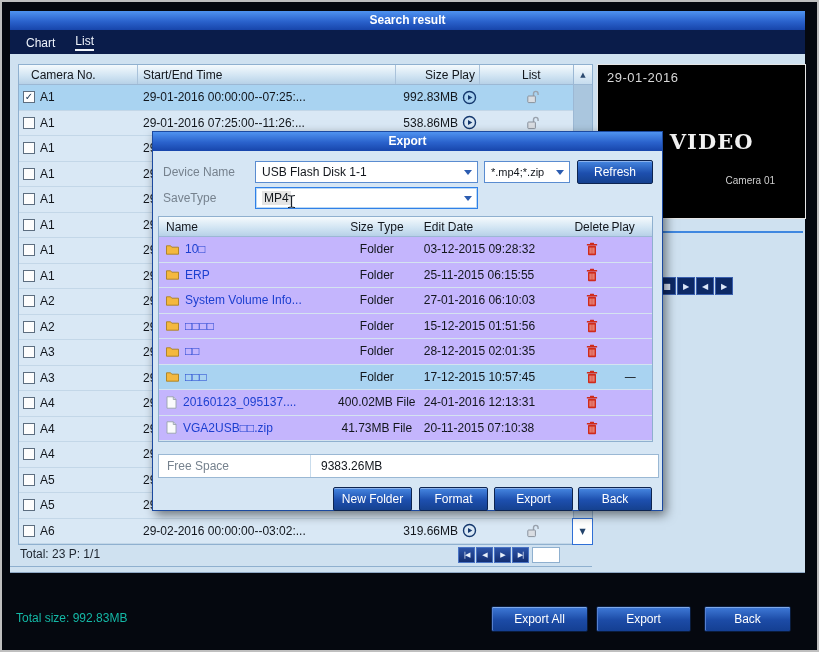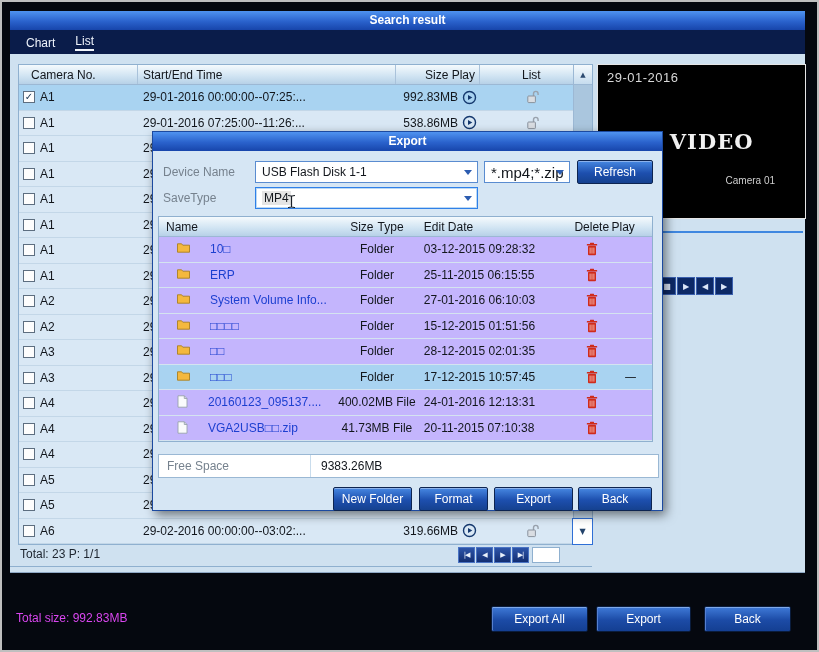--- a/index.html
+++ b/index.html
@@ -47,35 +47,35 @@
 
 .video{position:absolute;left:597px;top:64px;width:209px;height:155px;background:#000;border:1px solid #e6e6e6}
 .vts{position:absolute;left:9px;top:5px;font-size:13px;color:#d8d8d8;letter-spacing:.5px}
 .novid{position:absolute;left:24px;top:64px;font-family:"DejaVu Serif","Liberation Serif",serif;font-size:21px;font-weight:bold;color:#f2f2f2;letter-spacing:1px}
 .vcam{position:absolute;right:30px;bottom:32px;font-size:10px;color:#cfcfcf}
 .seekline{position:absolute;left:600px;top:231px;width:203px;height:2px;background:#3f87e0}
 .pbbar{position:absolute;left:658px;top:277px;display:flex;gap:1px}
 .pbtn{width:18px;height:18px;background:#0d2966;border:1px solid #3a5fae;color:#dce6f8;font-size:8px;display:flex;align-items:center;justify-content:center;font-family:"DejaVu Sans",sans-serif}
 
 
-.ftotal{position:absolute;left:16px;top:611px;color:#d946ef}
+.ftotal{position:absolute;left:16px;top:611px;color:#14b8a6}
 .btn-big{position:absolute;top:606px;height:26px;background:linear-gradient(180deg,#3f7ad8,#1c4ba6 55%,#143f92);border:1px solid #0a1c3c;box-shadow:inset 0 1px 0 #7fa8e8,inset 1px 0 0 #557fd0;color:#fff;font-size:12px;font-family:inherit;border-radius:2px;cursor:pointer}
 .b-exportall{left:491px;width:97px}
 .b-export2{left:596px;width:95px}
 .b-back2{left:704px;width:87px}
 
 
 .dialog{position:absolute;left:152px;top:131px;width:511px;height:380px;background:#d6e6f4;border:1px solid #1c4aa0;box-shadow:3px 4px 10px rgba(0,0,0,.5);z-index:50}
 .dtitle{height:19px;line-height:19px;text-align:center;color:#fff;font-weight:bold;background:linear-gradient(180deg,#4f93f0,#2a62cc 55%,#1745ab)}
 .dlabel{position:absolute;left:10px;height:22px;line-height:22px;color:#76828e}
 .l-device{top:29px}.l-save{top:55px}
 .combo{position:absolute;height:22px;background:#fff;border:1px solid #5a8cd0;display:flex;align-items:center;padding:0 18px 0 6px;white-space:nowrap;overflow:hidden}
 .car{position:absolute;right:5px;top:8px;width:0;height:0;border-left:4px solid transparent;border-right:4px solid transparent;border-top:5px solid #2c5cb0}
 .cb-device{left:102px;top:29px;width:223px}
-.cb-filter{left:331px;top:29px;width:86px;font-size:15px}
+.cb-filter{left:331px;top:29px;width:86px;font-size:11px}
 .cb-save{left:102px;top:55px;width:223px;border:1px solid #2f80e8;box-shadow:inset 0 0 0 1px #bcd9f4}
 .hl{background:#e5e5e5;padding:0 2px}
 .btn{position:absolute;height:24px;background:linear-gradient(180deg,#4788e2,#1d4fae 55%,#15418f);border:1px solid #0d2450;box-shadow:inset 0 1px 0 #8cb2ec;color:#fff;font-size:12px;font-family:inherit;border-radius:2px;cursor:pointer}
 .b-refresh{left:424px;top:28px;width:76px;height:24px}
 .d-newfolder{left:180px;top:355px;width:79px}
 .d-format{left:266px;top:355px;width:69px}
 .d-export{left:341px;top:355px;width:79px}
 .d-back{left:425px;top:355px;width:74px}
 .cursor{position:absolute;left:133px;top:62px;z-index:5}
 
@@ -83,21 +83,21 @@
 .fheader{display:flex;height:20px;background:linear-gradient(180deg,#f5fafd,#cfe3f2 60%,#b7d1e7);border-bottom:1px solid #9cb8d4}
 .fh{display:flex;align-items:center;overflow:hidden;white-space:nowrap}
 .fh.f-name{width:173px;padding-left:7px}
 .fh.f-st{width:95px;justify-content:center;gap:4px}
 .fh.f-edit{width:153px}
 .fh.f-del{width:34px;justify-content:center}
 .fh.f-play{width:44px;padding-left:3px}
 .frow{display:flex;height:25.5px;align-items:center;border-bottom:1px solid #d4e3f0}
 .frow.sel{background:#a9d3f1}
 .fc{overflow:hidden;white-space:nowrap}
-.fc.f-name{width:173px;display:flex;align-items:flex-start;gap:20px;padding-left:18px}
+.fc.f-name{width:173px;display:flex;align-items:center;gap:6px;padding-left:7px}
 .fname{color:#1c3fd0}
 .fc.f-st{width:95px;text-align:center}
 .fc.f-edit{width:153px}
 .fc.f-del{width:34px;display:flex;justify-content:center;cursor:pointer}
 .fc.f-play{width:44px;padding-left:16px}
 .ficon{display:flex;align-items:center}
 
 .freespace{position:absolute;left:5px;top:322px;width:501px;height:24px;background:#fff;border:1px solid #9ab8d4;display:flex;align-items:center}
 .fs-l{width:152px;padding-left:8px;color:#76828e;border-right:1px solid #c9dcec;height:100%;display:flex;align-items:center}
 .fs-v{padding-left:10px}

